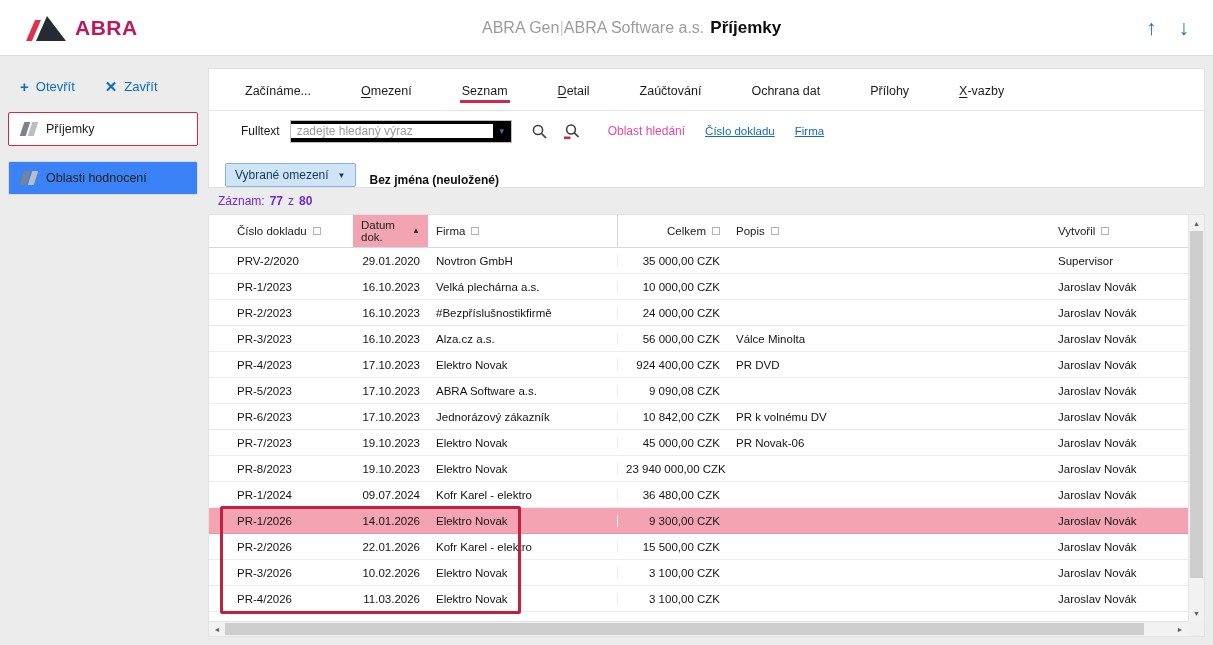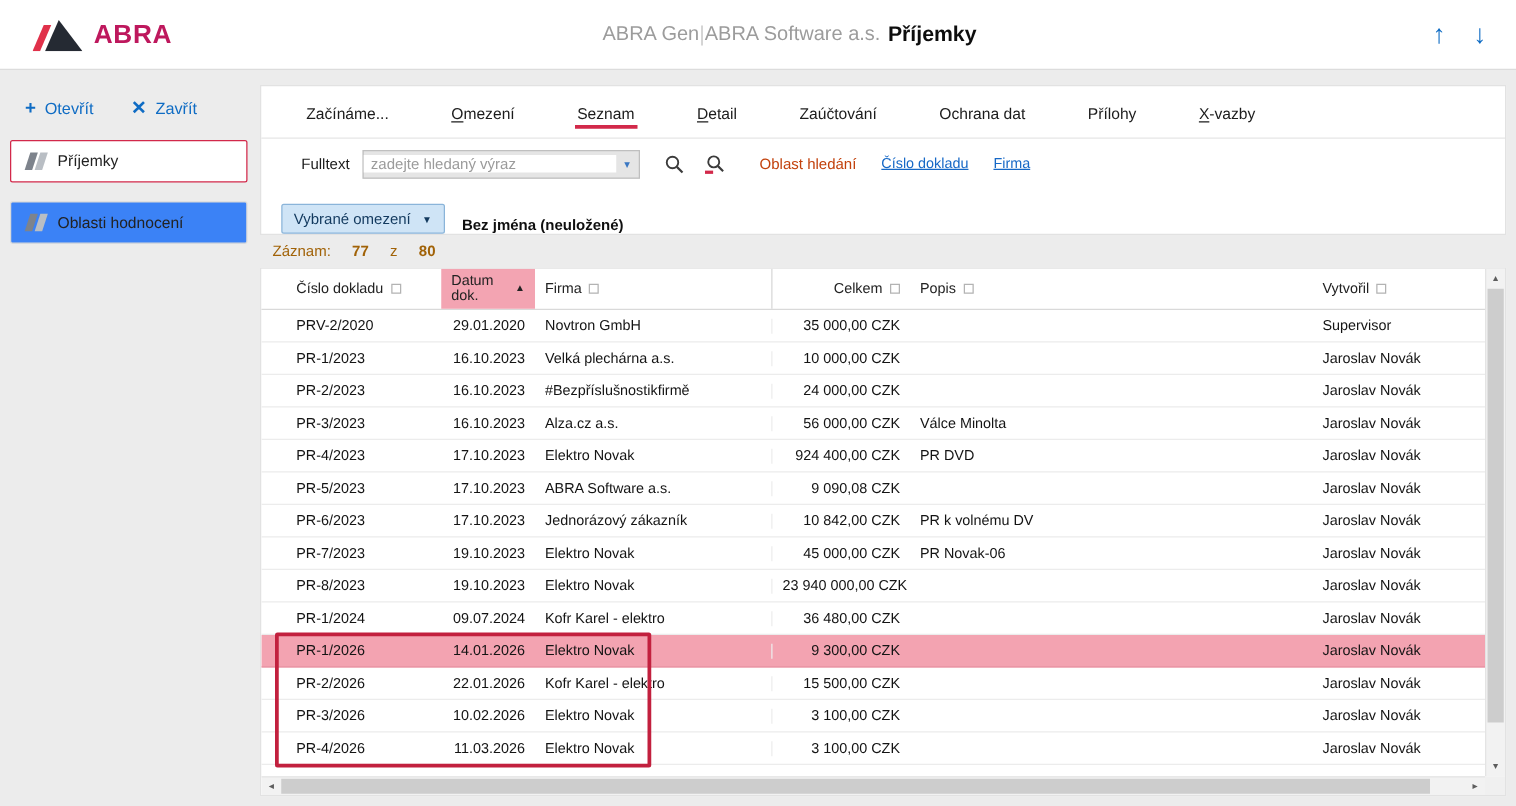--- a/index.html
+++ b/index.html
@@ -42,36 +42,36 @@
   
   .main { flex:1; display:flex; flex-direction:column; min-width:0; }
 
   .panel-top { background:#fff; border:1px solid #e2e2e2; }
   .tab-bar { display:flex; align-items:center; gap:46px; height:42px; padding:0 34px; border-bottom:1px solid #e6e6e6; }
   .tab { font-size:12.5px; color:#1c1c1c; position:relative; padding:12px 2px 10px; white-space:nowrap; cursor:pointer; }
   .tab.active::after { content:""; position:absolute; left:0; right:0; bottom:5px; height:3px; background:var(--accent-red,#d2294a); }
 
   .search-row { display:flex; align-items:center; height:40px; padding:0 24px 0 32px; }
   .fulltext-label { font-size:12px; margin-right:10px; }
-  .combo { position:relative; width:222px; height:23px; border:1px solid #bfbfbf; background:#e5e5e5; display:flex; align-items:center; }
+  .combo { position:relative; width:222px; height:23px; border:1px solid #bfbfbf; background:#000000; display:flex; align-items:center; }
   .combo input { flex:1; min-width:0; border:none; outline:none; font-size:12px; padding:0 6px; font-family:inherit; color:#333; }
   .combo input::placeholder { color:#9b9b9b; }
   .combo .drop { width:18px; height:100%; display:flex; align-items:center; justify-content:center; color:#3a77c2; font-size:9px; cursor:pointer; }
   .icon-btn { display:inline-flex; align-items:center; justify-content:center; width:24px; height:24px; cursor:pointer; }
   .icon-btn.first { margin-left:16px; }
   .icon-btn + .icon-btn { margin-left:8px; }
-  .scope-label { margin-left:24px; font-size:12px; color:#c2410c; }
+  .scope-label { margin-left:24px; font-size:12px; color:#ec4899; }
   .scope-link { margin-left:20px; font-size:11.5px; color:var(--link-blue,#1668c6); text-decoration:underline; cursor:pointer; }
 
   .filter-row { display:flex; align-items:flex-end; height:36px; padding:0 16px; }
   .limit-dropdown { display:flex; align-items:center; gap:9px; height:24px; padding:0 9px; background:#cfe4f6; border:1px solid #8ab4d9; border-radius:2px; font-size:12px; color:#12395e; cursor:pointer; }
   .limit-dropdown .caret { font-size:8px; }
   .filter-name { margin-left:14px; font-size:12px; font-weight:bold; color:#0f0f0f; }
 
-  .record-strip { height:26px; display:flex; align-items:center; gap:17px; padding-left:10px; font-size:12px; color:#a16207; }
+  .record-strip { height:26px; display:flex; align-items:center; gap:5px; padding-left:10px; font-size:12px; color:#6d28d9; }
   .record-strip b { font-weight:bold; }
 
   
   .table-card { position:relative; background:#fff; border:1px solid #e2e2e2; flex:1; overflow:hidden; }
   .grid { position:absolute; top:0; left:0; right:16px; bottom:15px; display:flex; flex-direction:column; overflow:hidden; }
   .thead { display:flex; height:33px; align-items:stretch; border-bottom:1px solid #d9d9d9; flex:none; }
   .th { display:flex; align-items:center; gap:6px; font-size:11.5px; color:#222; padding:0 8px; }
   .th.right { justify-content:flex-end; }
   .th.sorted { background:var(--sorted-header-pink,#f3a3b1); }
   .filter-box { width:8px; height:8px; border:1px solid #b3b3b3; background:#fff; flex:none; }

